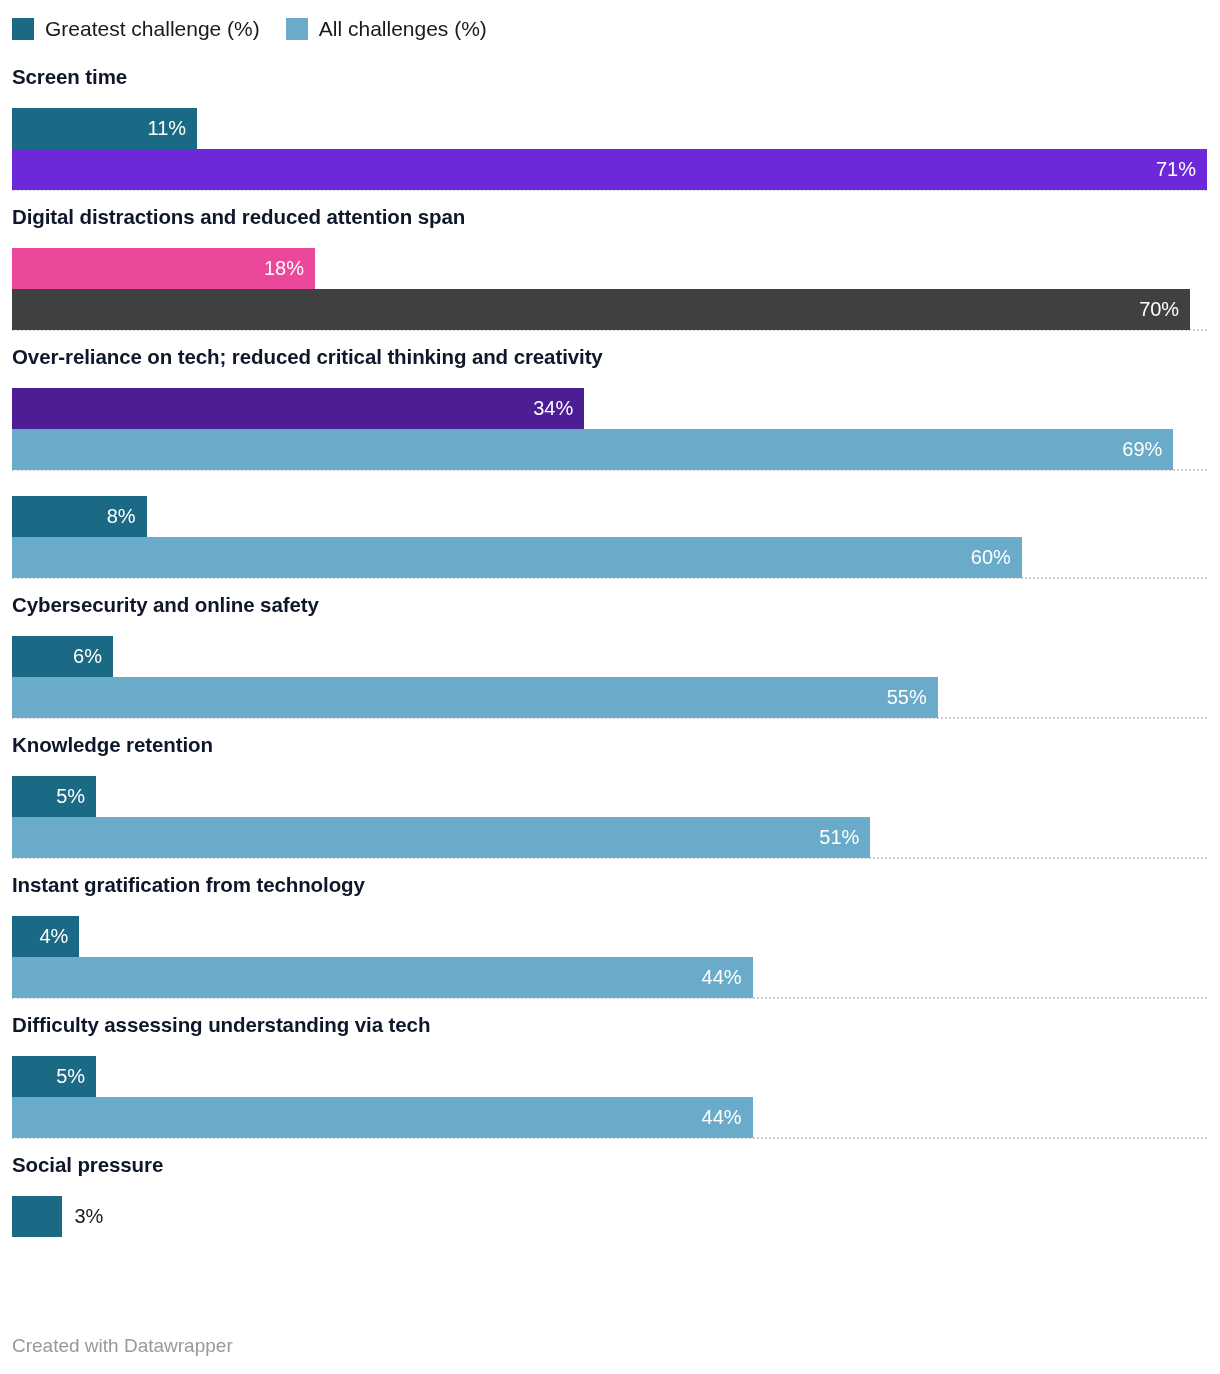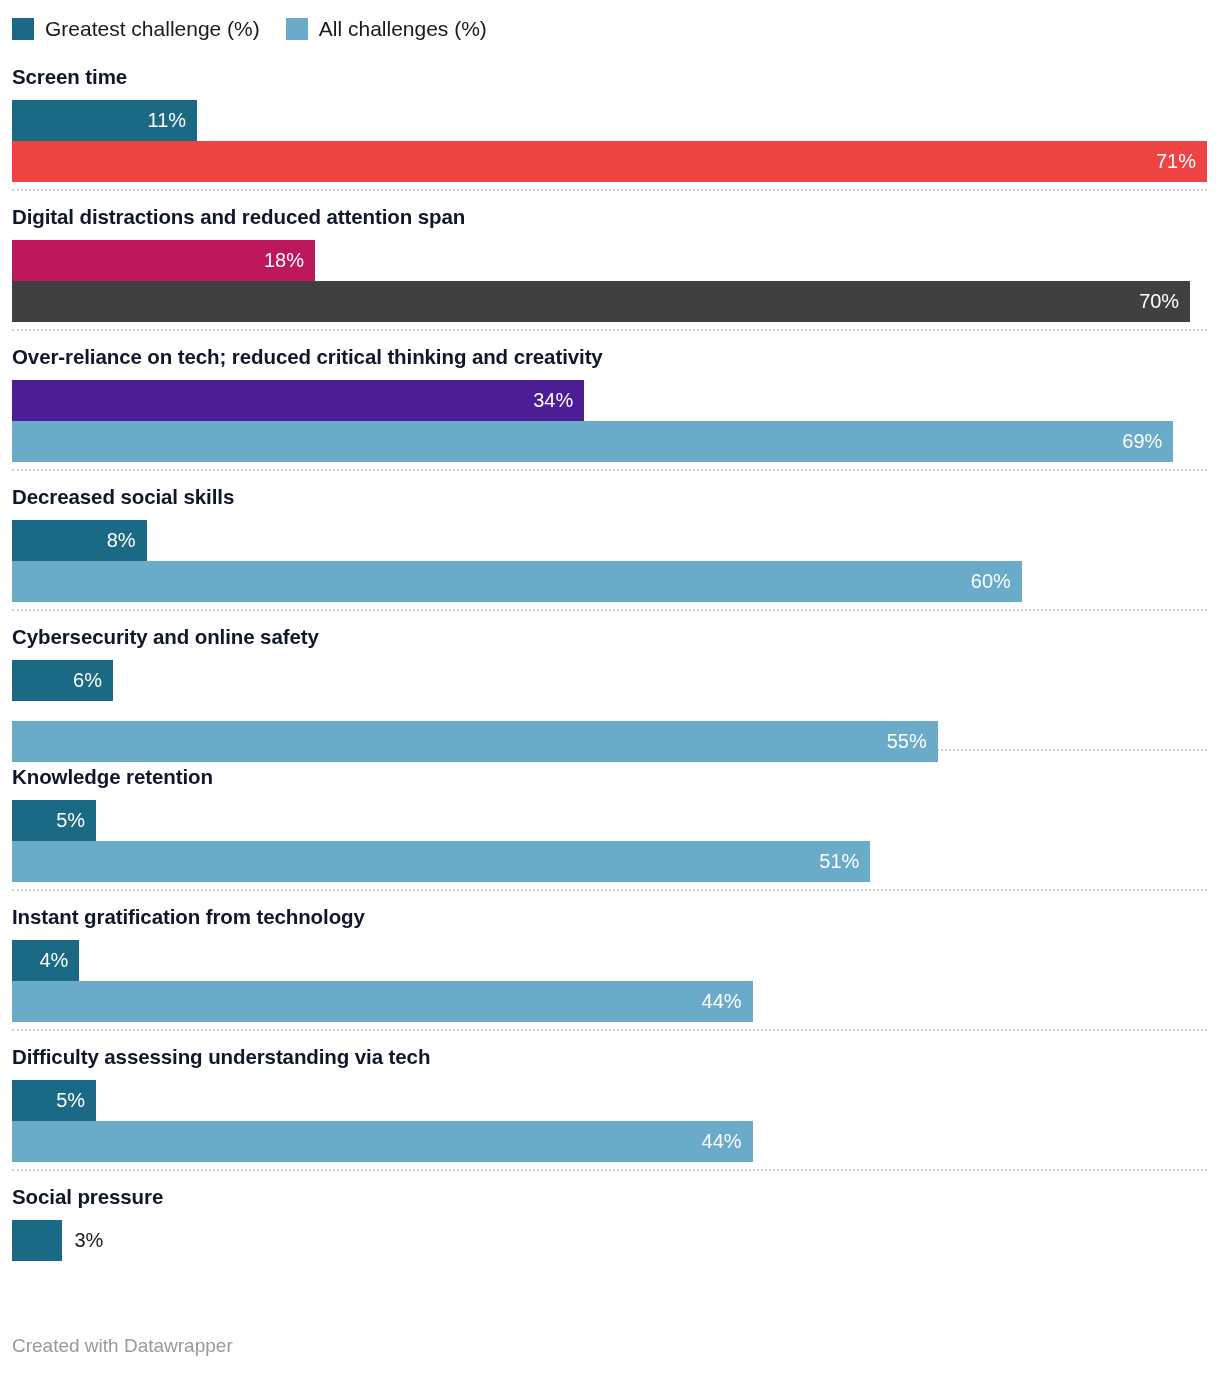--- a/index.html
+++ b/index.html
@@ -70,21 +70,21 @@
   .bars {
     position: relative;
   }
   .bar-track {
     position: relative;
     height: 41px;
   }
   .bar {
     position: absolute;
     left: 0;
-    top: 4px;
+    top: 12px;
     height: 41px;
     box-sizing: border-box;
     display: flex;
     align-items: center;
     justify-content: flex-end;
   }
   .bar-value {
     font-size: 20px;
     line-height: 41px;
     color: #ffffff;
@@ -137,32 +137,32 @@
   <div class="rows" id="rows">
       <div class="row">
         <div class="row-label">Screen time</div>
         <div class="bars">
           <div class="bar-track">
             <div class="bar" style="background: rgb(26, 106, 133); width: 185.141px;">
               <span class="bar-value">11%</span>
             </div>
           </div>
           <div class="bar-track">
-            <div class="bar" style="background: #ef4444; width: 1195px; justify-content: flex-end;">
+            <div class="bar" style="background: #6d28d9; width: 1195px; justify-content: flex-end;">
               <span class="bar-value">71%</span>
             </div>
           </div>
         </div>
         <div class="row-divider"></div>
       </div>
       <div class="row">
         <div class="row-label">Digital distractions and reduced attention span</div>
         <div class="bars">
           <div class="bar-track">
-            <div class="bar" style="background: #be185d; width: 302.958px;">
+            <div class="bar" style="background: #ec4899; width: 302.958px;">
               <span class="bar-value">18%</span>
             </div>
           </div>
           <div class="bar-track">
             <div class="bar" style="background: #404040; width: 1178.17px;">
               <span class="bar-value">70%</span>
             </div>
           </div>
         </div>
         <div class="row-divider"></div>
@@ -177,21 +177,20 @@
           </div>
           <div class="bar-track">
             <div class="bar" style="background: rgb(106, 171, 202); width: 1161.34px;">
               <span class="bar-value">69%</span>
             </div>
           </div>
         </div>
         <div class="row-divider"></div>
       </div>
       <div class="row">
-        <div class="row-label">Decreased social skills</div>
         <div class="bars">
           <div class="bar-track">
             <div class="bar" style="background: rgb(26, 106, 133); width: 134.648px;">
               <span class="bar-value">8%</span>
             </div>
           </div>
           <div class="bar-track">
             <div class="bar" style="background: rgb(106, 171, 202); width: 1009.86px; padding-left: 13px;">
               <span class="bar-value">60%</span>
             </div>
@@ -201,21 +200,21 @@
       </div>
       <div class="row">
         <div class="row-label">Cybersecurity and online safety</div>
         <div class="bars">
           <div class="bar-track">
             <div class="bar" style="background: rgb(26, 106, 133); width: 100.986px;">
               <span class="bar-value">6%</span>
             </div>
           </div>
           <div class="bar-track">
-            <div class="bar" style="background: rgb(106, 171, 202); width: 925.704px; margin-top: 20px;">
+            <div class="bar" style="background: rgb(106, 171, 202); width: 925.704px;">
               <span class="bar-value">55%</span>
             </div>
           </div>
         </div>
         <div class="row-divider"></div>
       </div>
       <div class="row">
         <div class="row-label">Knowledge retention</div>
         <div class="bars">
           <div class="bar-track">

